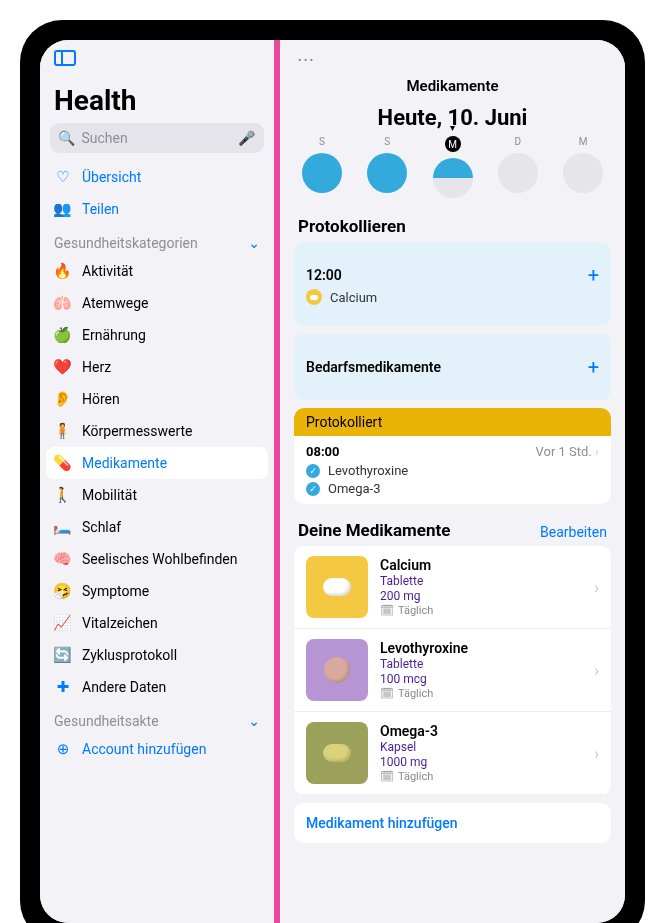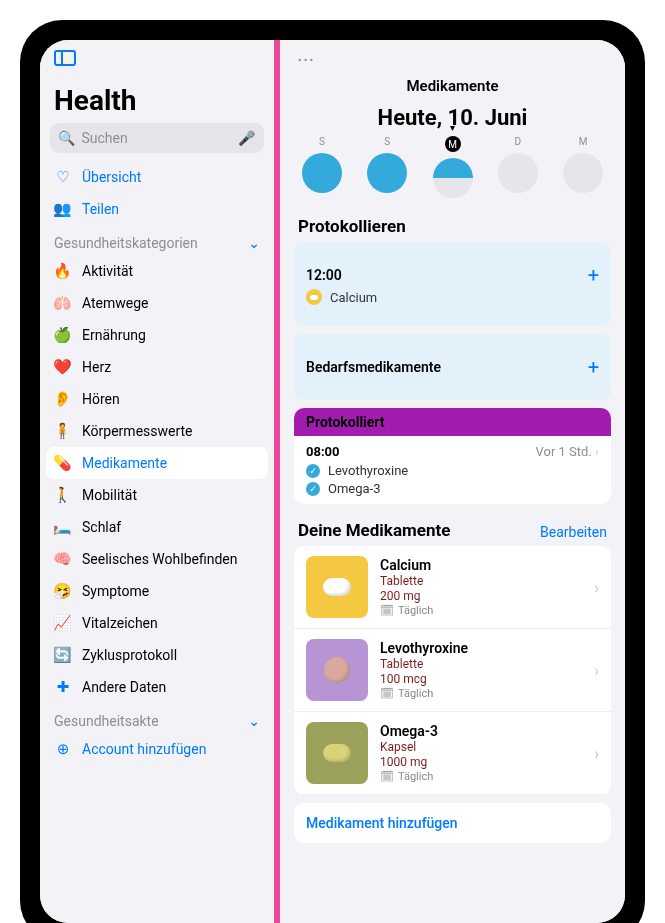--- a/index.html
+++ b/index.html
@@ -44,41 +44,41 @@
 .section-head { font-weight:700; font-size:17px; margin:18px 4px 6px; }
 .card { background:#fff; border-radius:10px; margin-bottom:8px; overflow:hidden; }
 .card.blue-tint { background:#e3f1fb; }
 .row { padding:21px 12px; display:flex; flex-direction:column; gap:2px; position:relative; }
 .row-top { display:flex; justify-content:space-between; align-items:center; font-size:14px; font-weight:600; }
 .plus { color:#007aff; font-size:20px; font-weight:400; }
 .med-line { display:flex; align-items:center; gap:8px; font-size:13px; color:#333; }
 .pill-dot { width:16px; height:16px; border-radius:50%; background:#f5c842; display:inline-flex; align-items:center; justify-content:center; }
 .pill-dot::after { content:""; width:8px; height:5px; background:#fff; border-radius:3px; }
 .check-dot { width:14px; height:14px; border-radius:50%; background:#34aadc; display:inline-flex; align-items:center; justify-content:center; color:#fff; font-size:9px; }
-.gray-head { background:#a21caf; padding:6px 12px; font-weight:700; font-size:14px; }
+.gray-head { background:#eab308; padding:6px 12px; font-weight:400; font-size:14px; }
 .logged-row { padding:8px 12px; position:relative; }
 .logged-top { display:flex; justify-content:space-between; font-size:13px; }
 .logged-top .time { font-weight:700; }
 .chev { color:#c7c7cc; }
 .logged-items { margin-top:4px; display:flex; flex-direction:column; gap:3px; }
 
 .your-meds-head { display:flex; justify-content:space-between; align-items:flex-end; margin:16px 4px 6px; }
 .your-meds-head .title { font-weight:700; font-size:17px; }
 .your-meds-head .edit { color:#007aff; font-size:14px; }
 .med-item { display:flex; align-items:center; gap:12px; padding:10px 12px; border-bottom:1px solid #eee; position:relative; }
 .med-thumb { width:62px; height:62px; border-radius:8px; display:flex; align-items:center; justify-content:center; }
 .med-thumb.yellow { background:#f5c842; }
 .med-thumb.purple { background:#b795d4; }
 .med-thumb.olive { background:#9ba05a; }
 .pill-shape { width:28px; height:18px; background:#fff; border-radius:10px; box-shadow:inset -2px -2px 3px rgba(0,0,0,.15); }
 .pill-shape.round { width:26px; height:26px; border-radius:50%; background:#d9a89e; }
 .pill-shape.capsule { background:#d9d27a; }
 .med-info { flex:1; display:flex; flex-direction:column; gap:1px; }
 .med-name { font-weight:600; font-size:14px; }
-.med-sub { font-size:12px; color:#7f1d1d; }
+.med-sub { font-size:12px; color:#4c1d95; }
 .med-freq { font-size:11px; color:#888; display:flex; align-items:center; gap:4px; }
 .add-med-btn { padding:12px; text-align:left; color:#007aff; font-size:14px; font-weight:500; }
 </style>
 </head>
 <body>
 
 <div class="device">
 <div class="screen">
 
 

